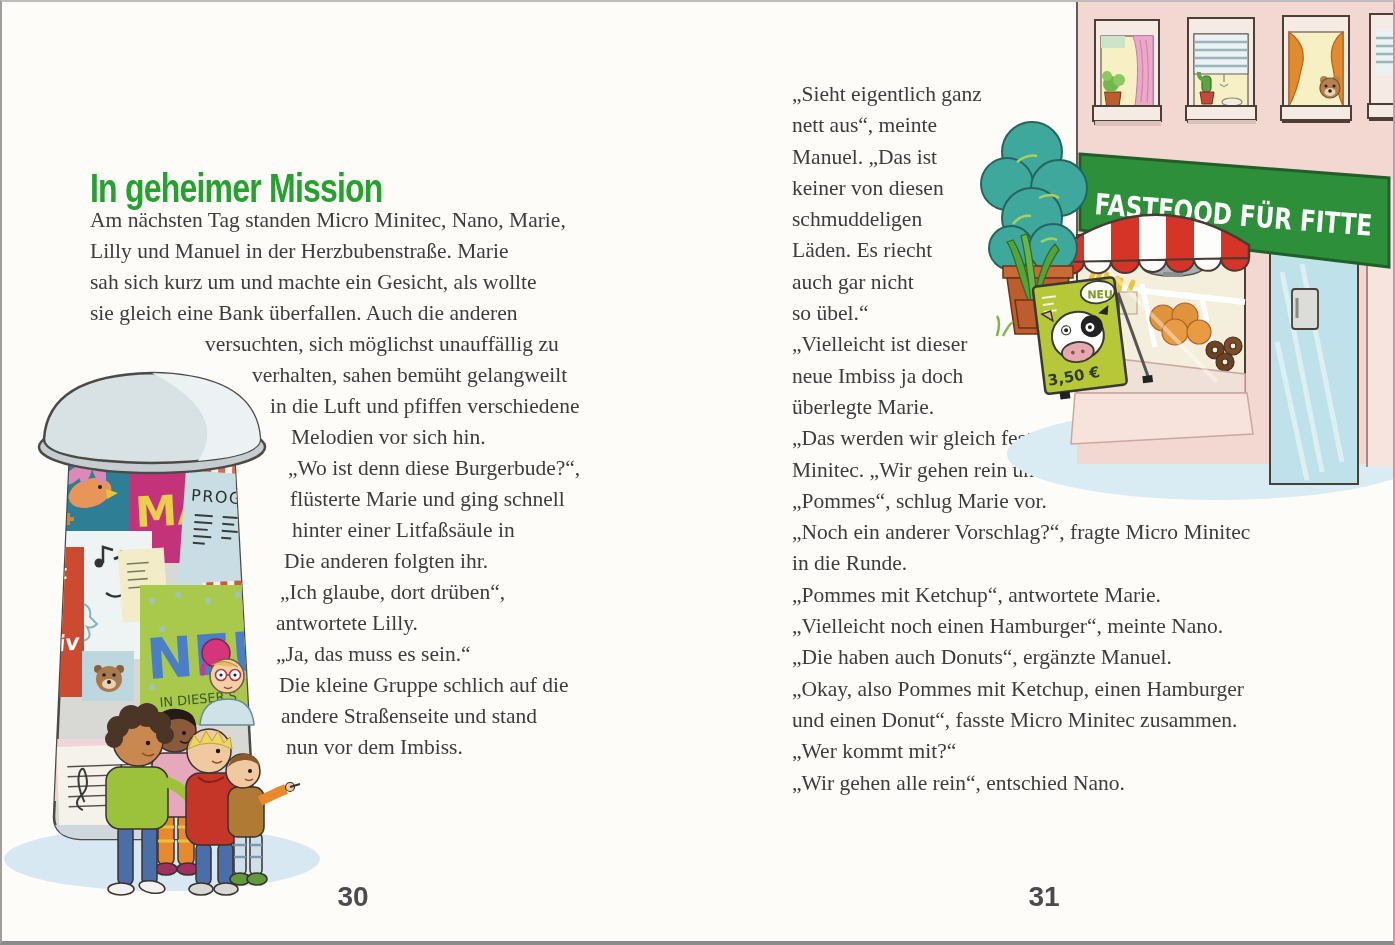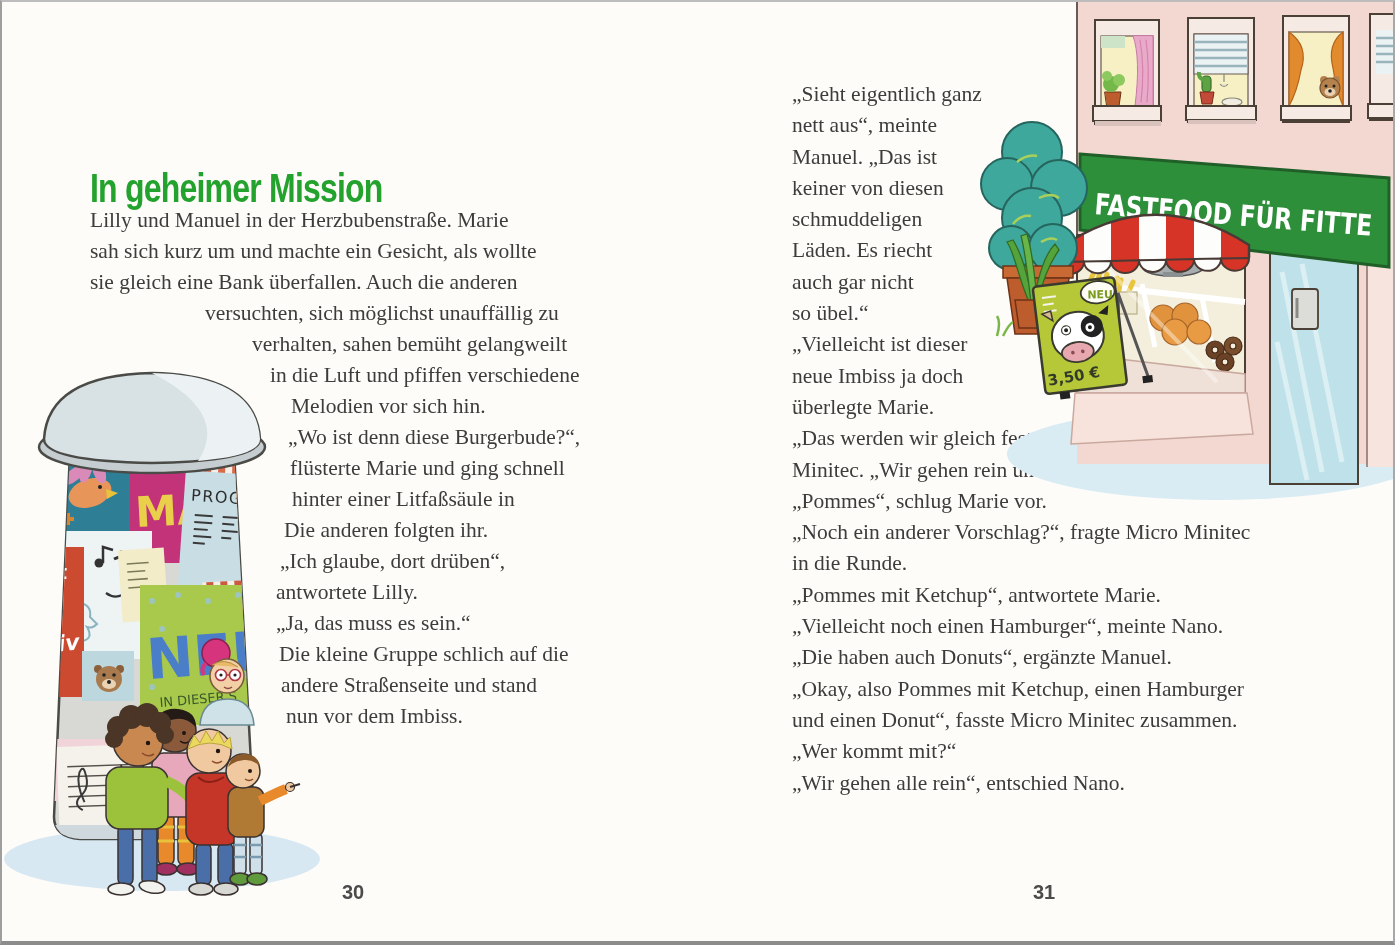--- a/index.html
+++ b/index.html
@@ -33,37 +33,38 @@
   .left-body .line-13{margin-left:190px}
   .left-body .line-14{margin-left:186px}
   .left-body .line-15{margin-left:184px}
   .left-body .line-16{margin-left:186px}
   .left-body .line-17{margin-left:189px}
   .left-body .line-18{margin-left:191px}
   .left-body .line-19{margin-left:196px}
   .page-number{
     position:absolute; top:879px; width:50px; text-align:center;
     font-family:"Liberation Sans", sans-serif; font-weight:700;
-    font-size:20px; color:#4b4b4b;
+    font-size:28px; color:#4b4b4b;
   }
   .page-number.left{left:326px;}
   .page-number.right{left:1017px;}
   .illu{position:absolute;}
   .illu-column{left:0; top:355px; width:320px; height:545px;}
   .illu-shop{left:975px; top:0; width:420px; height:500px;}
   svg text{font-family:"DejaVu Sans", sans-serif;}
 </style>
 </head>
 <body>
 
 <div class="spread">
 
   <h1 class="page-title">In geheimer Mission</h1>
 
   <div class="body-text left-body">
+      <div class="text-line line-0">Am nächsten Tag standen Micro Minitec, Nano, Marie,</div>
       <div class="text-line line-1">Lilly und Manuel in der Herzbubenstraße. Marie</div>
       <div class="text-line line-2">sah sich kurz um und machte ein Gesicht, als wollte</div>
       <div class="text-line line-3">sie gleich eine Bank überfallen. Auch die anderen</div>
       <div class="text-line line-4">versuchten, sich möglichst unauffällig zu</div>
       <div class="text-line line-5">verhalten, sahen bemüht gelangweilt</div>
       <div class="text-line line-6">in die Luft und pfiffen verschiedene</div>
       <div class="text-line line-7">Melodien vor sich hin.</div>
       <div class="text-line line-8">„Wo ist denn diese Burgerbude?“,</div>
       <div class="text-line line-9">flüsterte Marie und ging schnell</div>
       <div class="text-line line-10">hinter einer Litfaßsäule in</div>

